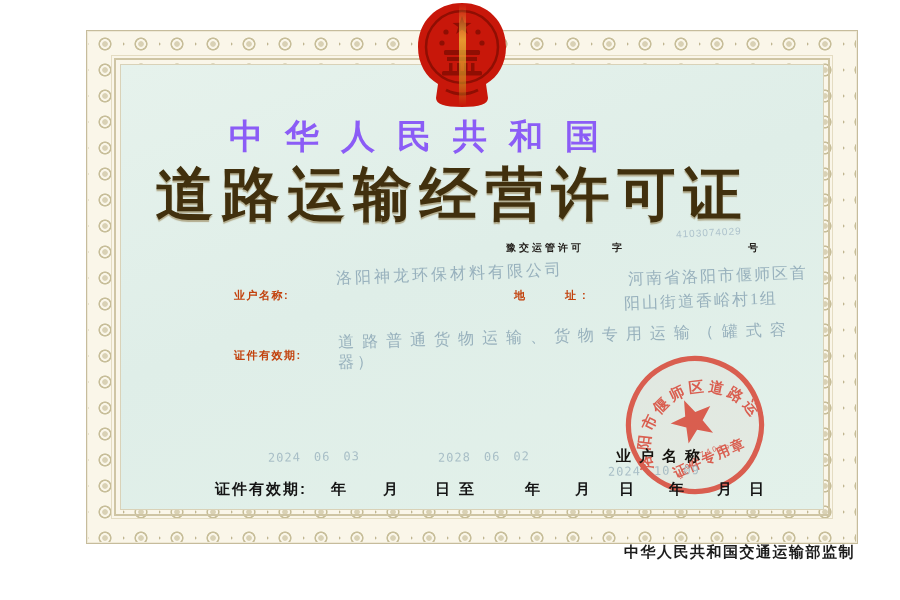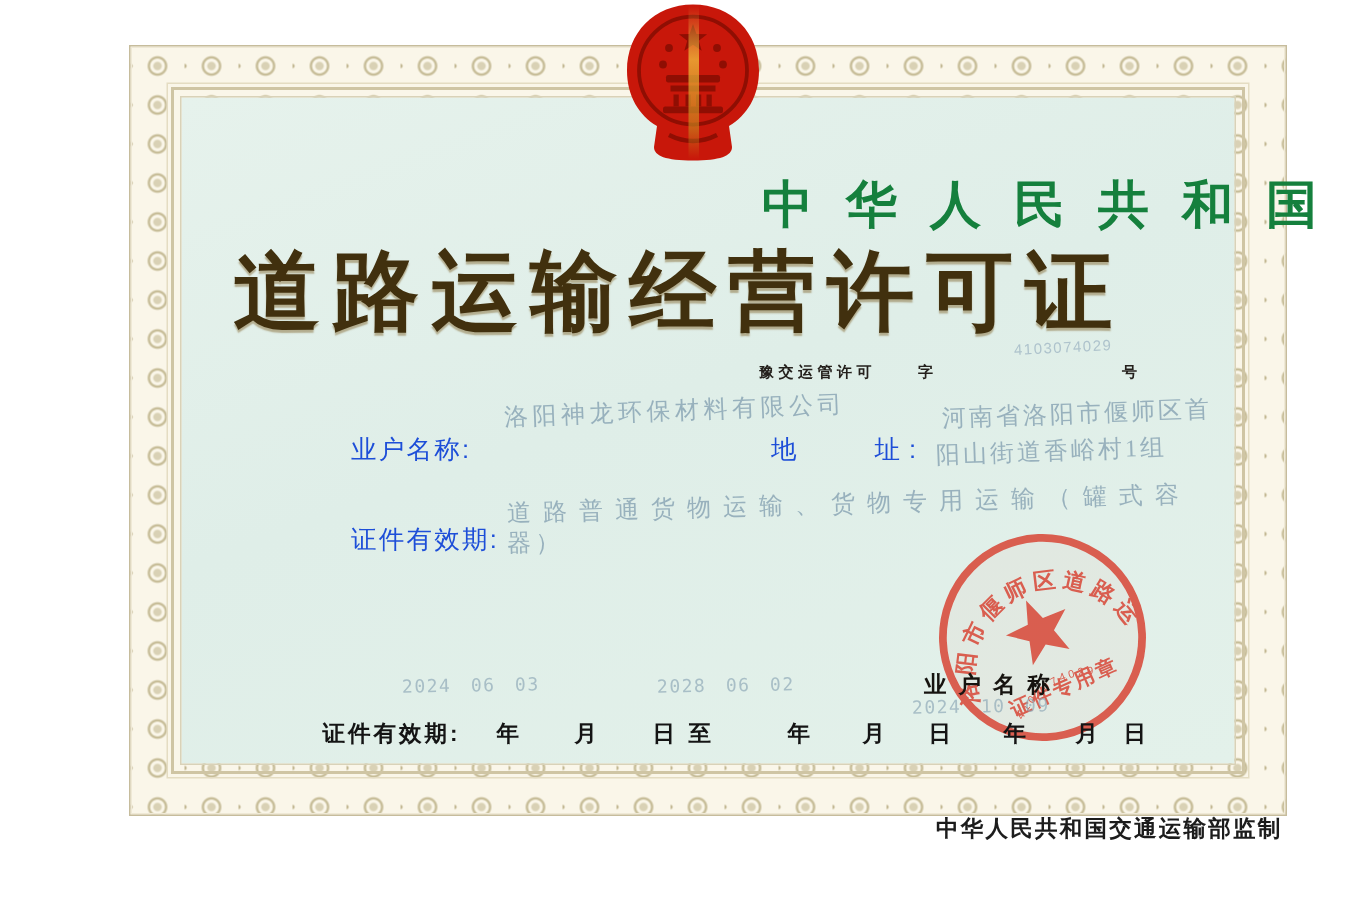--- a/index.html
+++ b/index.html
@@ -26,41 +26,41 @@
     pointer-events:none;
   }
   .panel{
     position:absolute;left:33px;top:33px;right:33px;bottom:33px;
     background:linear-gradient(160deg,#e6f2ec 0%, #dfeee8 45%, #e3f1ea 100%);
     border:1px solid #d9d2b8;
   }
   
   .abs{position:absolute;}
   .country-title{
-    left:0;top:114px;width:900px;text-align:right;
-    font-size:34px;font-weight:900;color:#15803d;
+    left:0;top:114px;width:828px;text-align:center;
+    font-size:34px;font-weight:900;color:#8b5cf6;
     letter-spacing:22px;text-indent:22px;
     font-family:"Liberation Sans", sans-serif;
   }
   .main-title{
     left:0;top:156px;width:897px;text-align:center;
     font-size:58px;font-weight:700;color:#41300e;
     letter-spacing:8px;text-indent:8px;
     font-family:"Liberation Serif", serif;
     text-shadow:0 2px 1px rgba(122,90,32,.45);
   }
   .permit-line{left:0;top:241px;width:900px;height:20px;font-size:10px;color:#24201c;font-weight:700;}
   .permit-prefix{position:absolute;left:506px;letter-spacing:3px;}
   .permit-zi{position:absolute;left:612px;}
   .permit-hao{position:absolute;left:748px;}
   .faint-serial{
     left:676px;top:227px;font-size:10px;color:rgba(140,165,185,.6);
     transform:rotate(-3deg);letter-spacing:1px;
   }
-  .field-label{font-size:17px;font-weight:400;color:#1d4ed8;letter-spacing:1.5px;}
+  .field-label{font-size:11px;font-weight:700;color:#c2410c;letter-spacing:1.5px;}
   .lbl-owner{left:234px;top:288px;}
   .lbl-addr{left:514px;top:288px;letter-spacing:6px;}
   .lbl-scope{left:234px;top:348px;}
   .print{  
     color:rgba(139,166,181,.85);
     font-size:16px;letter-spacing:3px;
     font-family:"Liberation Serif", serif;
   }
   .val-owner{left:336px;top:264px;transform:rotate(-2.2deg);}
   .val-addr1{left:628px;top:266px;transform:rotate(-2deg);letter-spacing:2px;}

